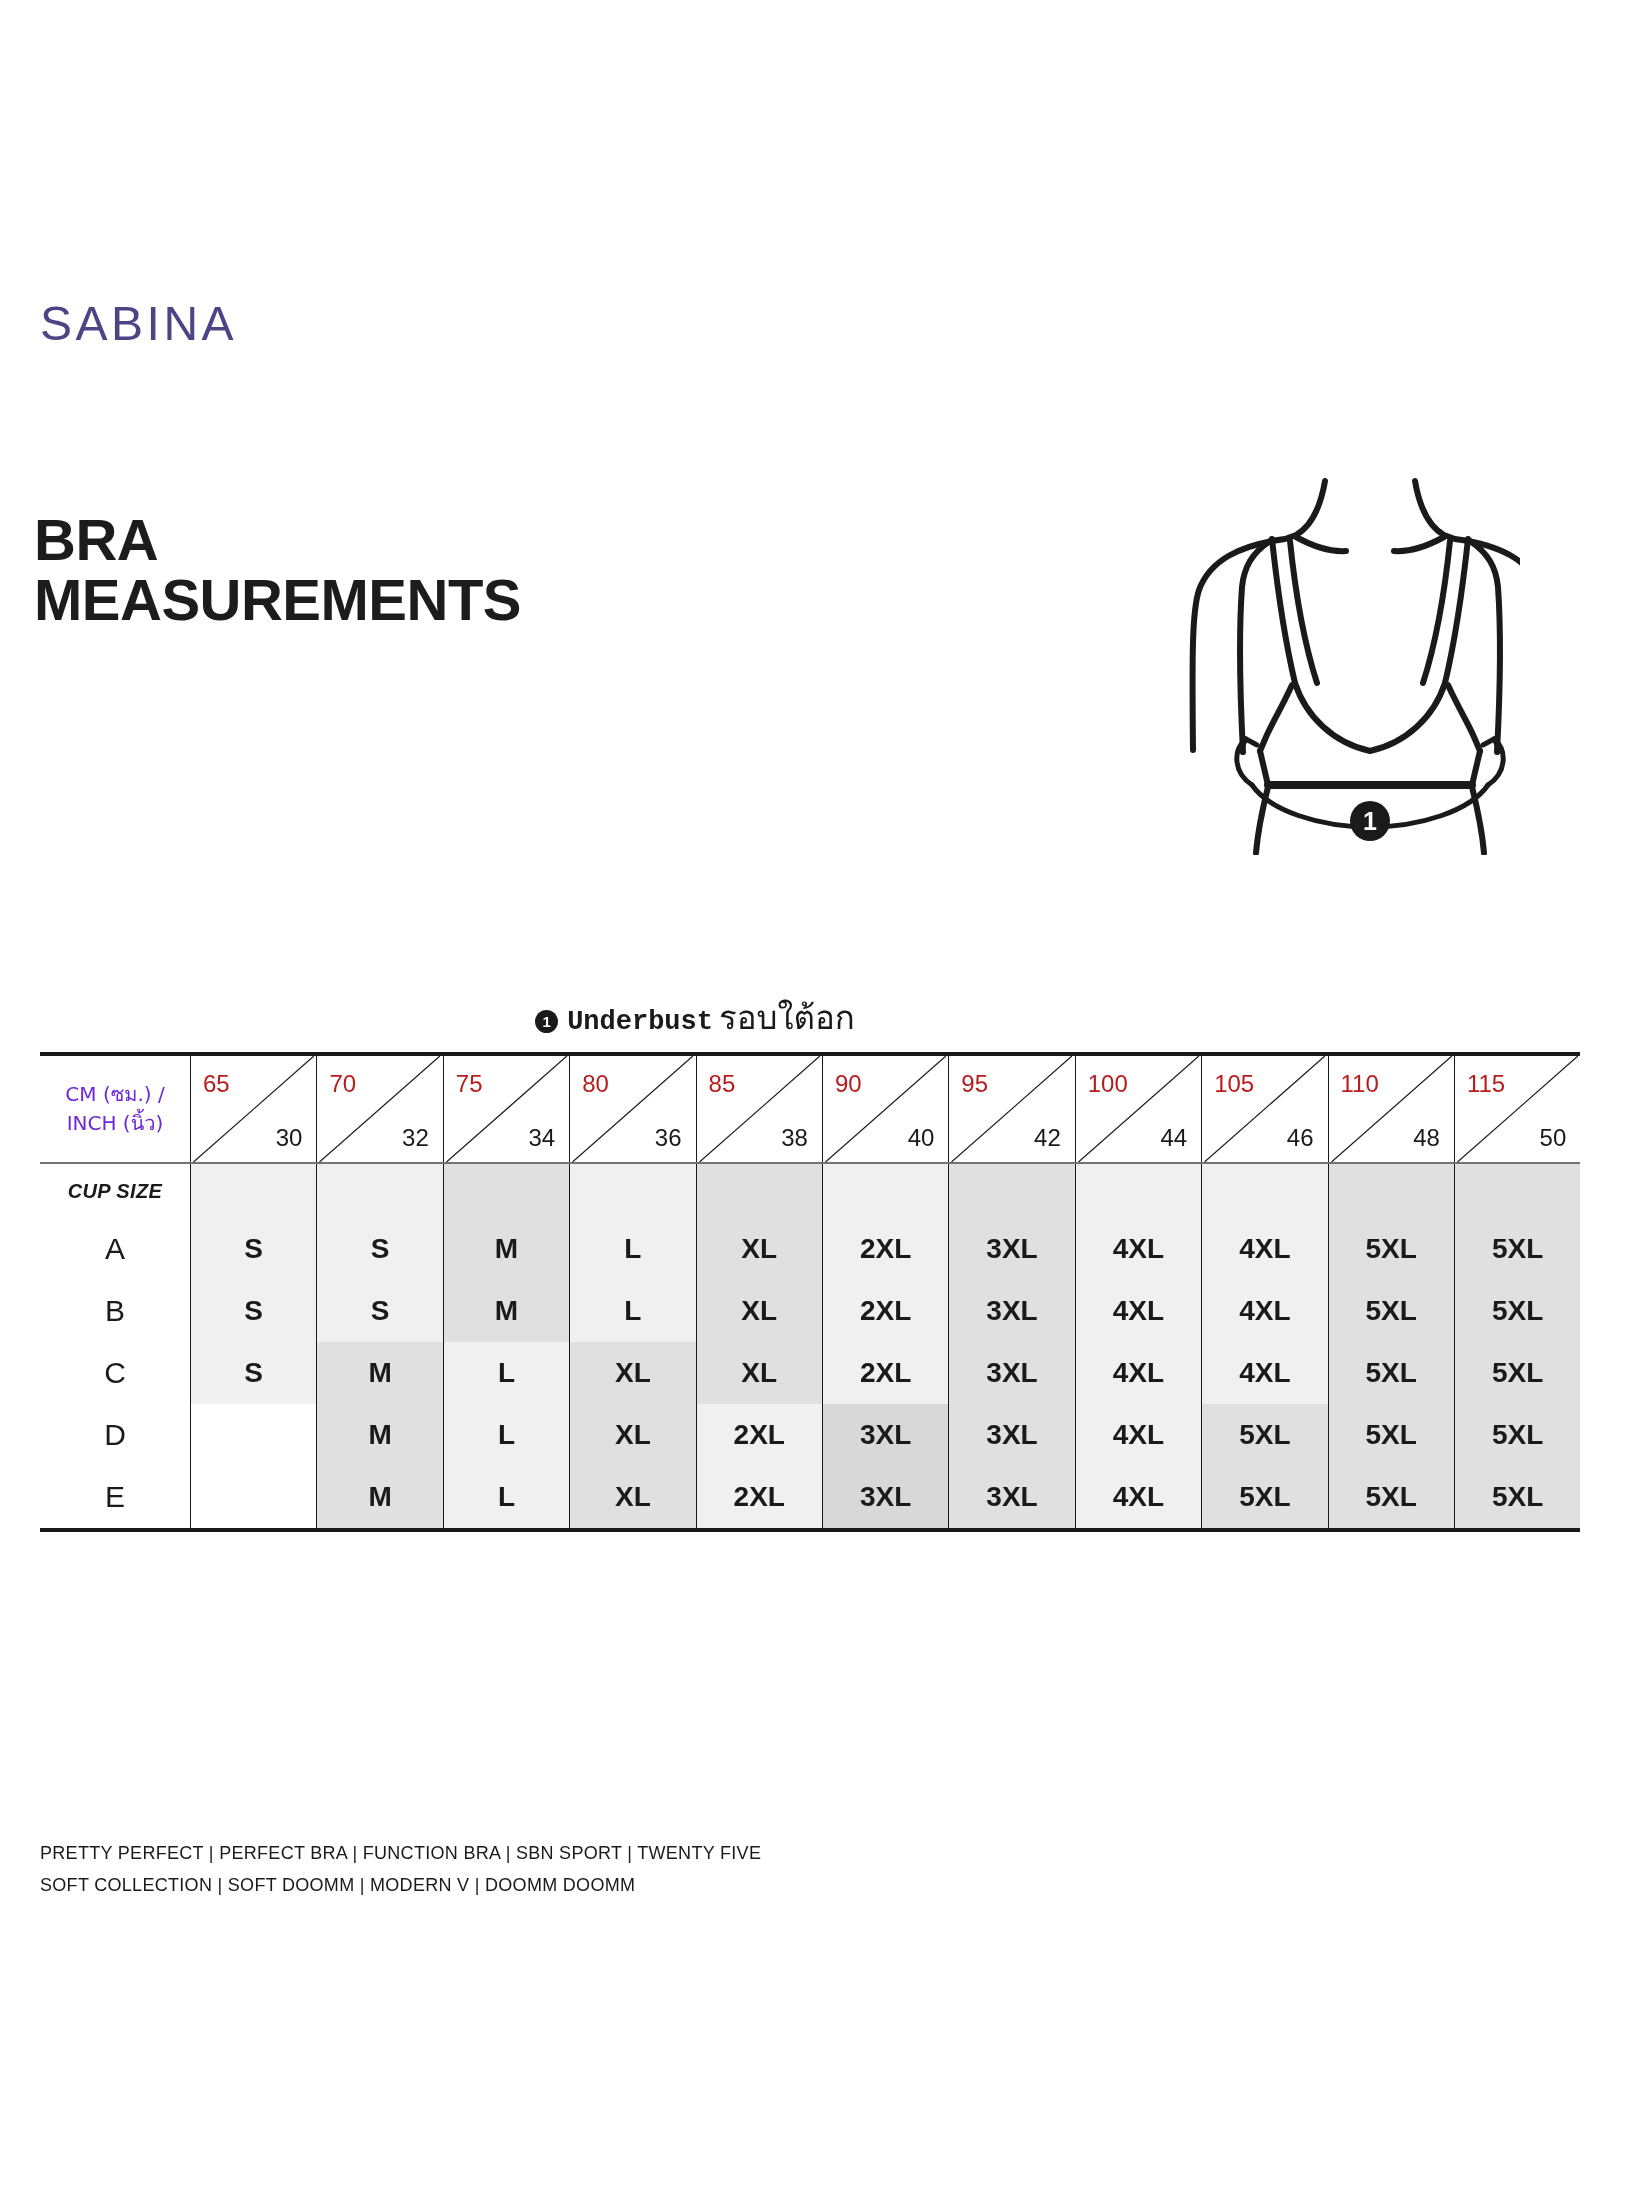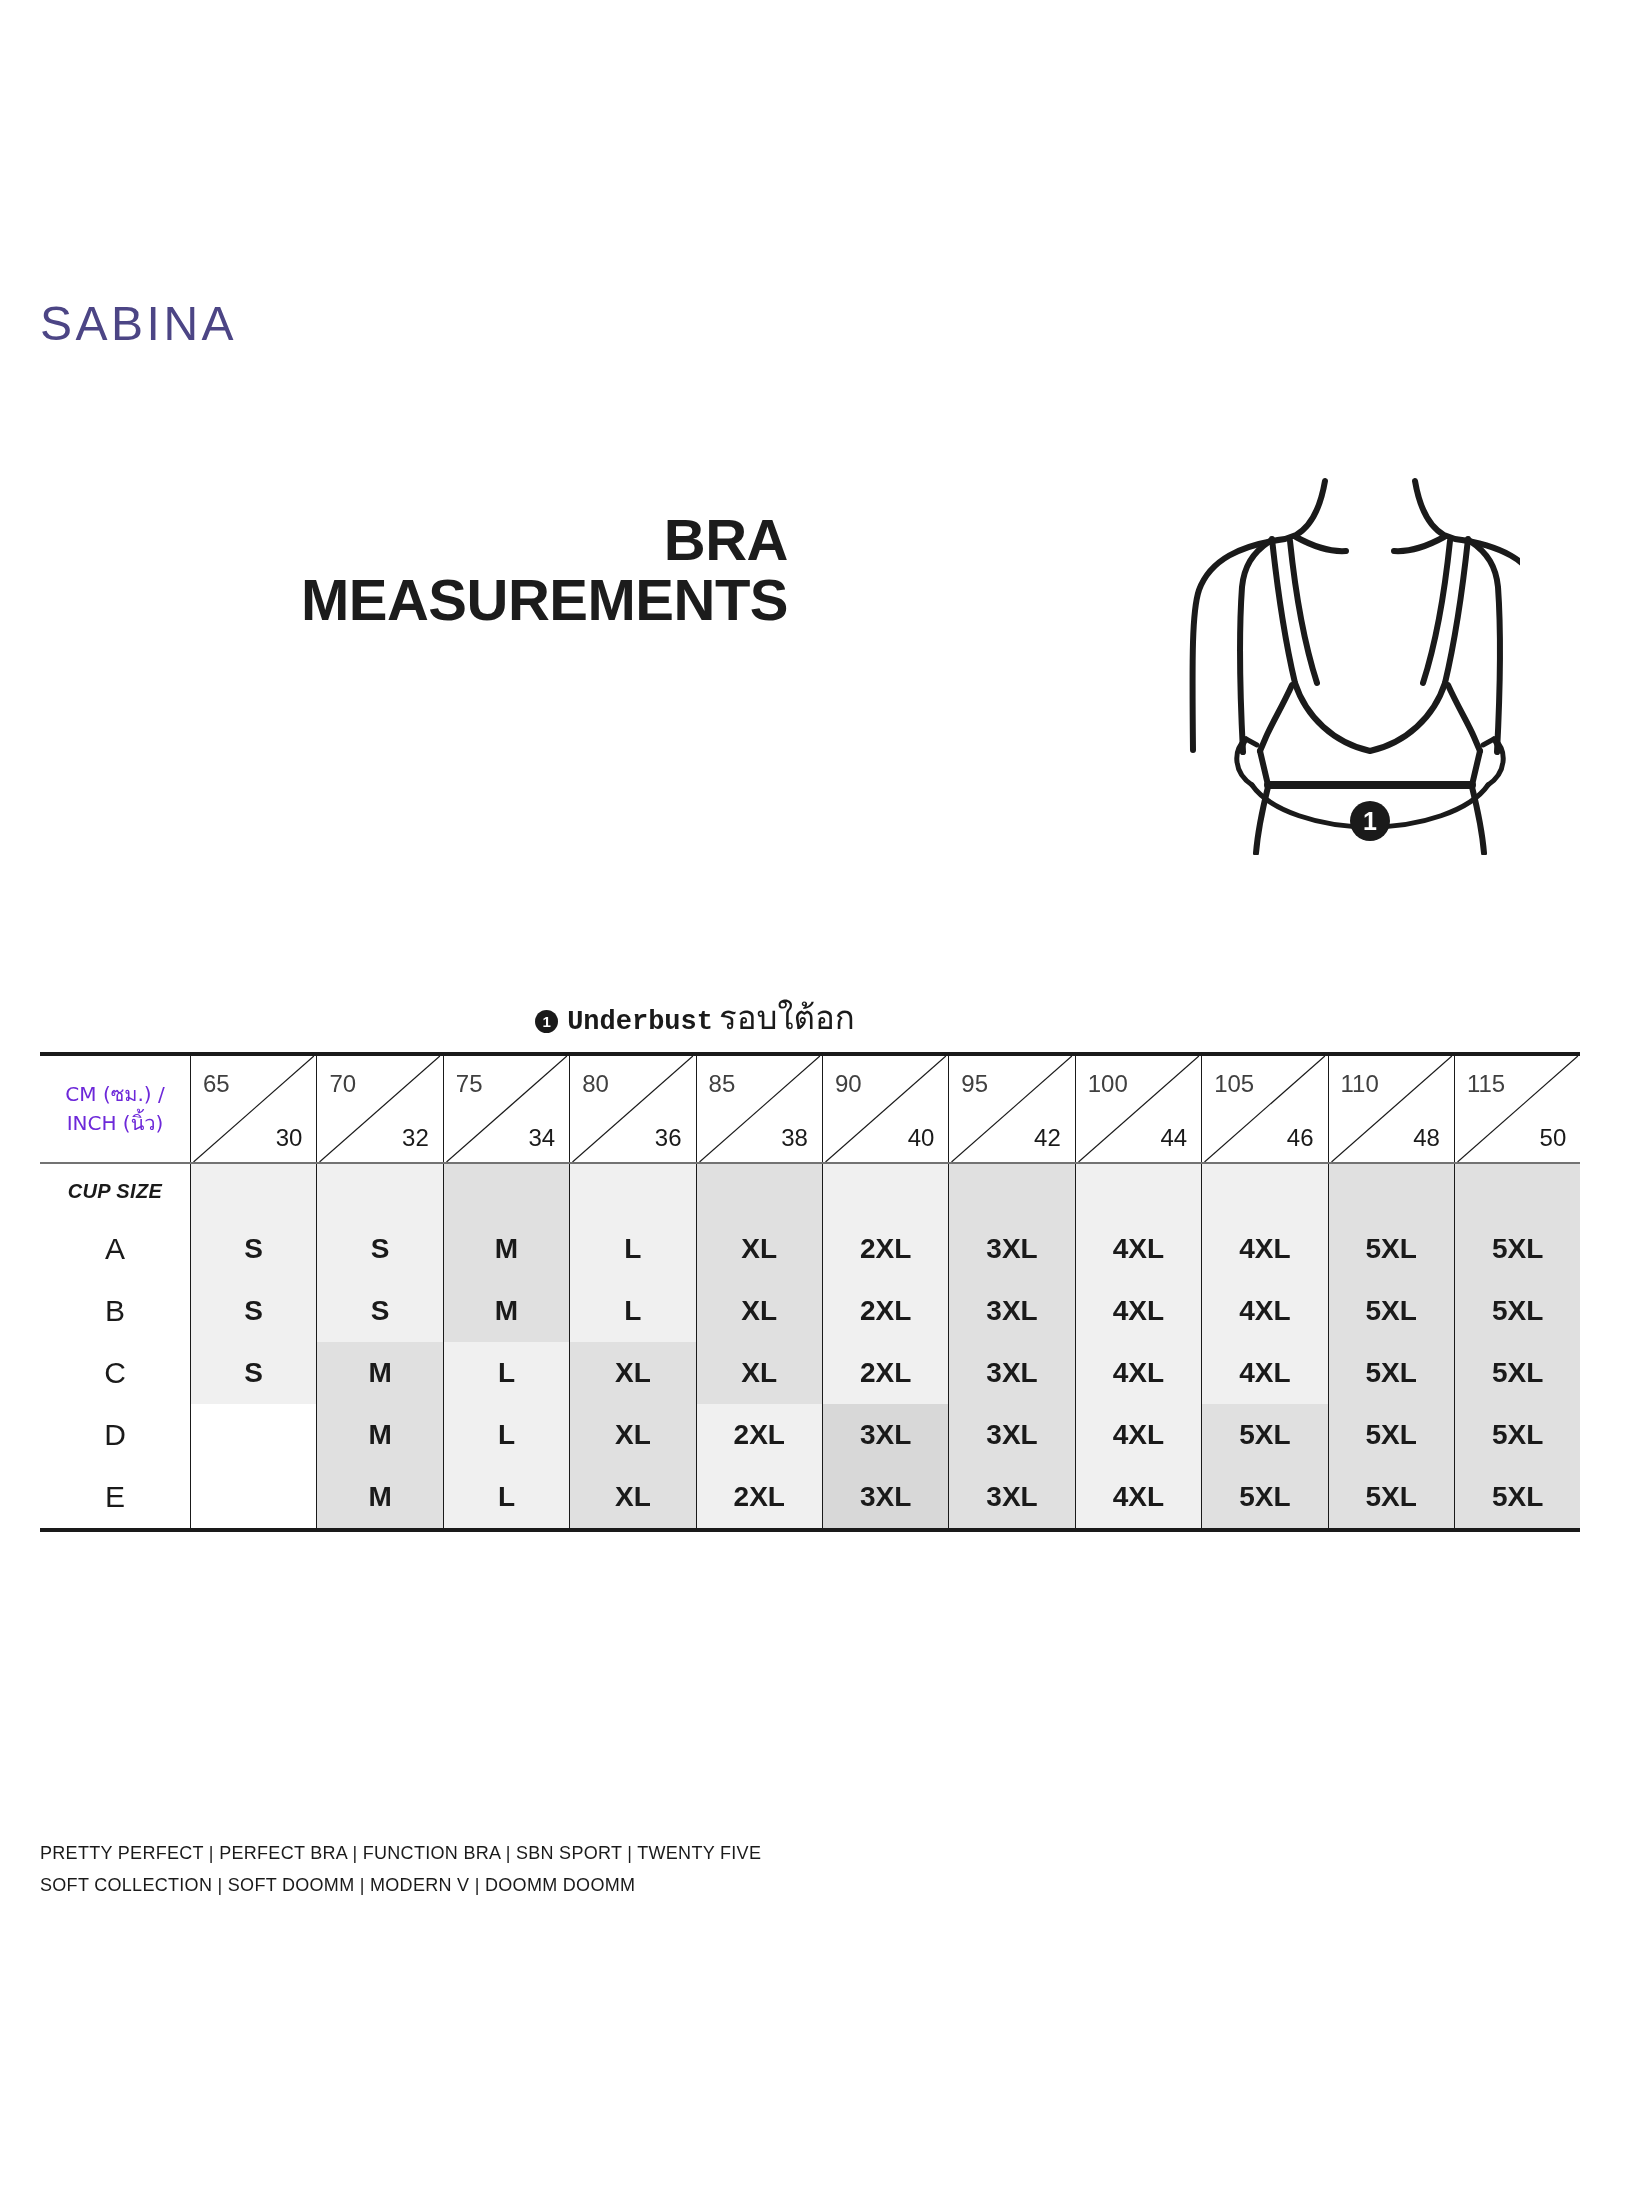--- a/index.html
+++ b/index.html
@@ -33,24 +33,23 @@
     font-weight: 400;
     color: #4c4585;
     font-family: "Liberation Sans", "DejaVu Sans", sans-serif;
     line-height: 1;
     white-space: nowrap;
   }
 
   
   .title-block {
     position: absolute;
-    left: 28px;
+    left: 34px;
     top: 510px;
     width: 760px;
-    text-align: right;
   }
   .title-line {
     font-size: 58px;
     font-weight: bold;
     letter-spacing: -0.5px;
     line-height: 1.03;
     color: #1c1c1c;
     font-family: "Liberation Sans", "DejaVu Sans", sans-serif;
   }
   .subtitle-th {
@@ -163,21 +162,21 @@
     width: 100%;
     height: 100%;
     pointer-events: none;
   }
   .cm-val {
     position: absolute;
     left: 12px;
     top: 14px;
     font-size: 24px;
     font-family: "Liberation Sans", "DejaVu Sans", sans-serif;
-    color: #404040;
+    color: #b91c1c;
   }
   .in-val {
     position: absolute;
     right: 14px;
     bottom: 10px;
     font-size: 24px;
     font-family: "Liberation Sans", "DejaVu Sans", sans-serif;
     color: #1a1a1a;
   }
 

